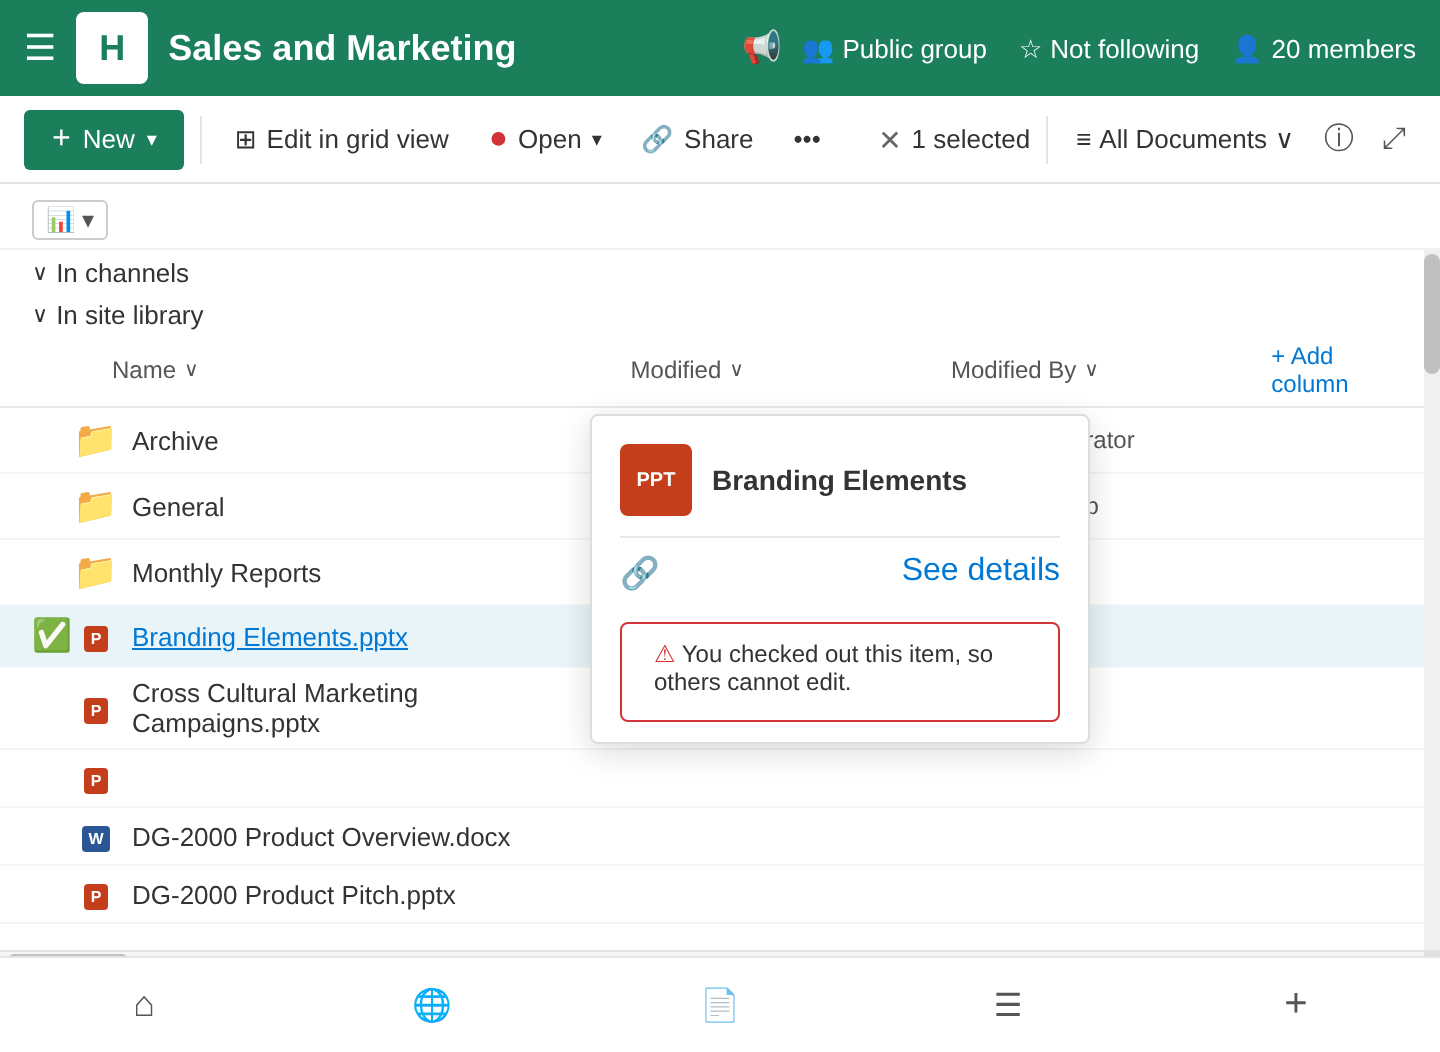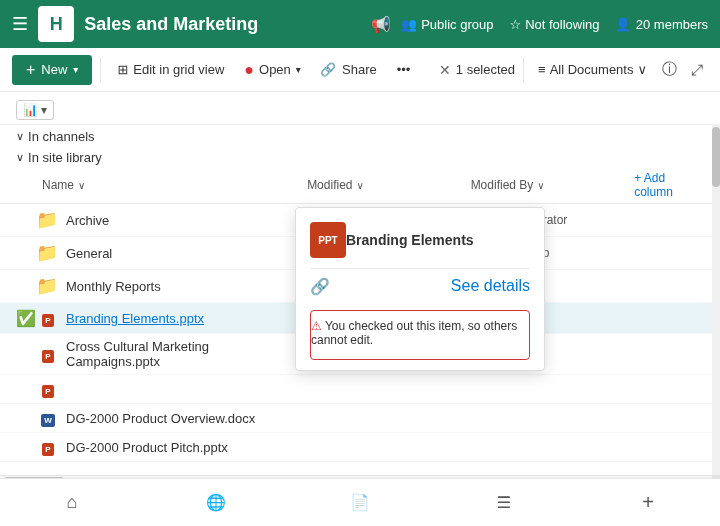--- a/index.html
+++ b/index.html
@@ -124,42 +124,42 @@
       position: absolute;
       top: 82px; left: 295px;
       width: 250px;
       background: white;
       border: 1px solid #ddd;
       border-radius: 4px;
       box-shadow: 0 4px 16px rgba(0,0,0,0.15);
       z-index: 100;
     }
     .popup-header {
-      display: flex; align-items: center; gap: 0;
+      display: flex; align-items: center; gap: 10px;
       padding: 14px 14px 10px;
     }
     .popup-file-icon {
       width: 36px; height: 36px; background: #c43e1c; border-radius: 4px;
       display: flex; align-items: center; justify-content: center;
       color: white; font-size: 10px; font-weight: bold;
     }
     .popup-filename { font-size: 14px; font-weight: 600; color: #333; }
     .popup-divider { height: 1px; background: #e9e9e9; margin: 0 14px; }
     .popup-actions {
       display: flex; justify-content: flex-end;
       padding: 8px 14px;
     }
     .see-details { color: #0078d4; font-size: 16px; cursor: pointer; }
     .popup-share-icon { font-size: 16px; color: #555; }
 
     .checkout-warning {
       margin: 6px 14px 10px;
       border: 1.5px solid #d13438;
       border-radius: 4px;
-      padding: 8px 0;
+      padding: 8px 16px;
       font-size: 12px;
       color: #333;
     }
     .checkout-warning .warn-text { margin-bottom: 4px; }
     .checkout-warning .warn-links { display: flex; gap: 6px; }
     .warn-link { color: #0078d4; cursor: pointer; text-decoration: none; }
 
     
     .bottom-nav {
       position: absolute; bottom: 0; left: 0; right: 0;
@@ -252,21 +252,21 @@
     <div class="section-header">
       <span class="chevron">∨</span>
       <span>In channels</span>
     </div>
 
     <div class="section-header">
       <span class="chevron">∨</span>
       <span>In site library</span>
     </div>
 
-    <div class="col-headers" style="padding-left:42px;gap:28px;">
+    <div class="col-headers" style="padding-left:56px;gap:28px;">
       <div class="col-name">
         <span>Name</span>
         <span class="sort-arrow">∨</span>
       </div>
       <div class="col-modified">
         <span>Modified</span>
         <span class="sort-arrow">∨</span>
       </div>
       <div class="col-modifiedby">
         <span>Modified By</span>

